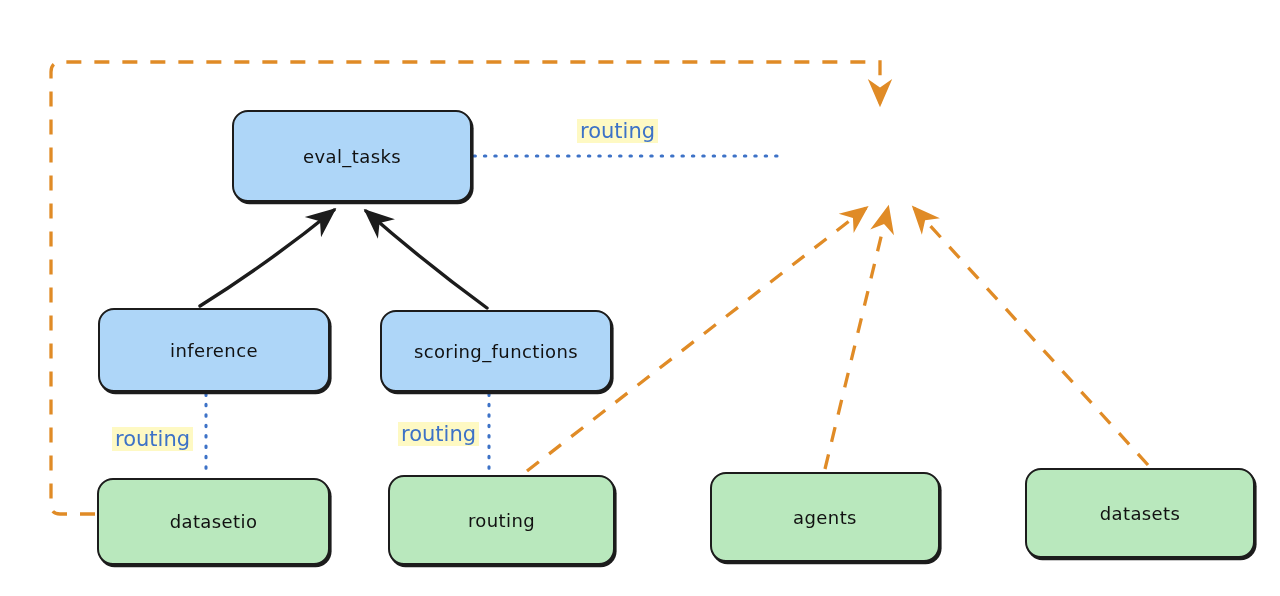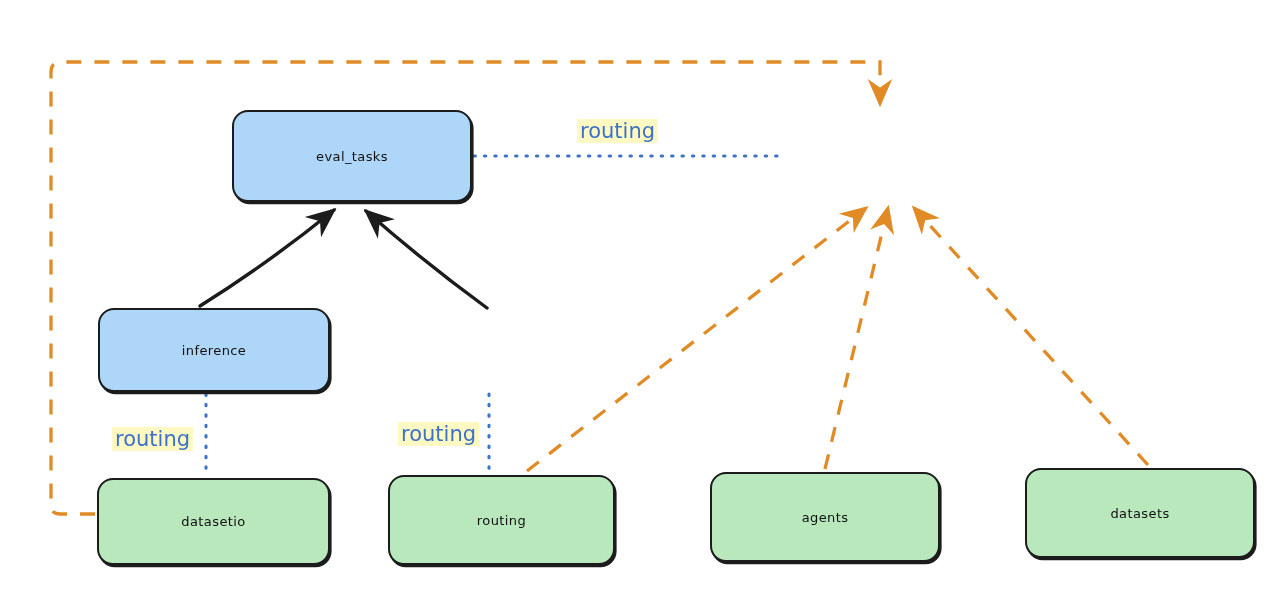--- a/index.html
+++ b/index.html
@@ -33,21 +33,21 @@
     align-items: center;
     justify-content: center;
     border: 2.6px solid #1c1c1c;
     border-radius: 16px;
     box-shadow: 1.6px 2.2px 0 0 #1c1c1c;
   }
   .node-blue { background: #aed6f8; }
   .node-green { background: #b9e8bd; }
   .node-label {
     font-family: "DejaVu Sans", sans-serif;
-    font-size: 13px;
+    font-size: 18px;
     color: #111111;
     letter-spacing: 0.4px;
     white-space: nowrap;
     pointer-events: none;
   }
   .edge-label {
     position: absolute;
     font-family: "DejaVu Sans", sans-serif;
     font-size: 21px;
     color: #3d72c7;
@@ -92,20 +92,23 @@
 
   <div class="node node-blue" style="left:232px; top:110px; width:240px; height:92px;">
     <span class="node-label">eval_tasks</span>
   </div>
 
 
   <div class="node node-blue" style="left:98px; top:308px; width:232px; height:84px;">
     <span class="node-label">inference</span>
   </div>
 
+  <div class="node node-blue" style="left:380px; top:310px; width:232px; height:82px;">
+    <span class="node-label">scoring_functions</span>
+  </div>
 
   <div class="node node-green" style="left:97px; top:478px; width:233px; height:87px;">
     <span class="node-label">datasetio</span>
   </div>
 
   <div class="node node-green" style="left:388px; top:475px; width:227px; height:90px;">
     <span class="node-label">routing</span>
   </div>
 
   <div class="node node-green" style="left:710px; top:472px; width:230px; height:90px;text-align:center;">

